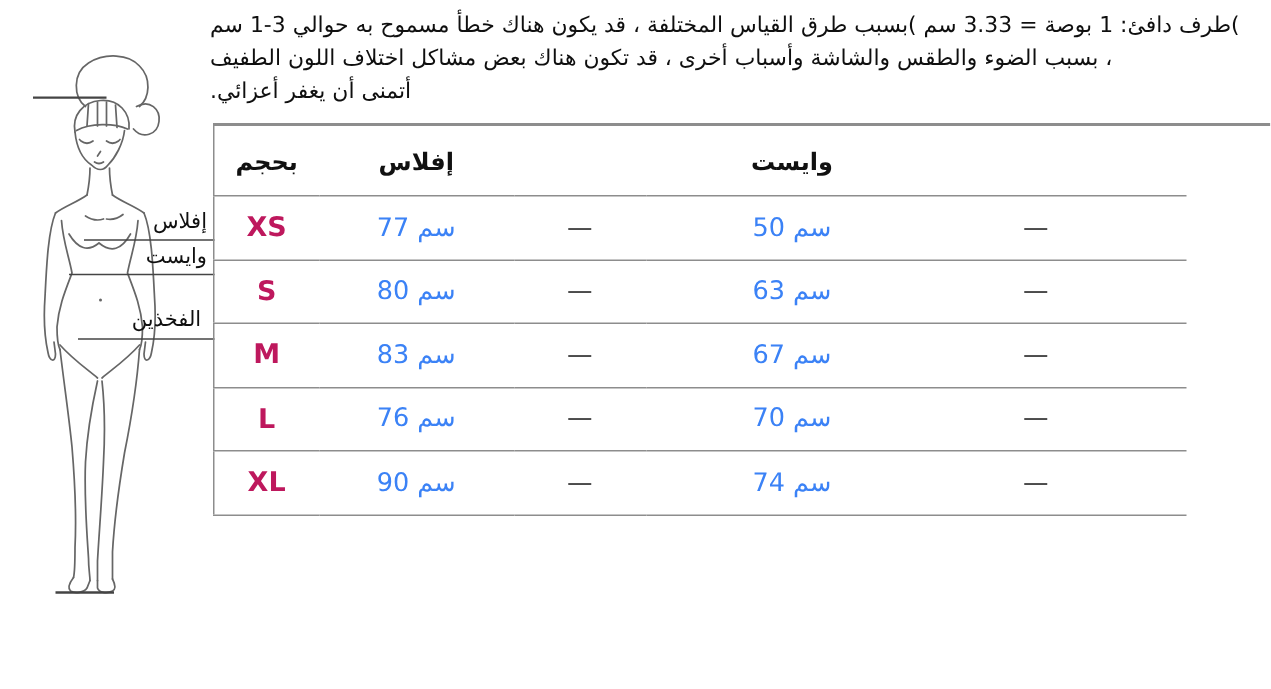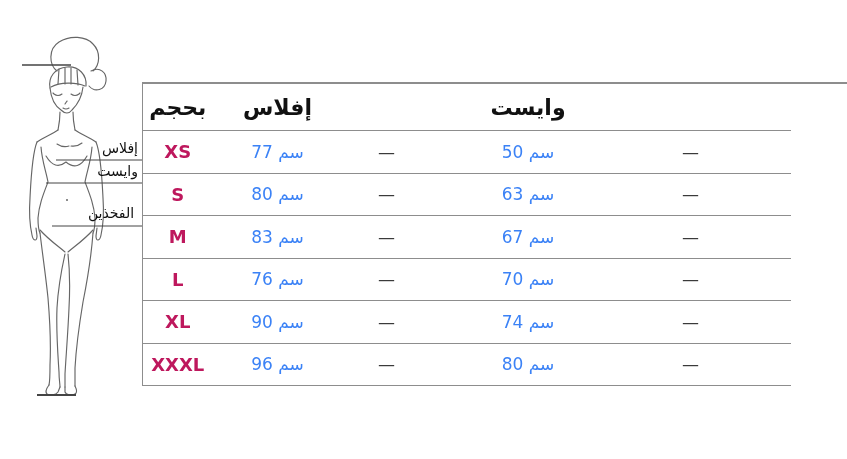--- a/index.html
+++ b/index.html
@@ -10,39 +10,44 @@
   #disclaimer{position:absolute;left:140px;top:6px;width:706px;}
   #disclaimer .dline{direction:rtl;unicode-bidi:plaintext;text-align:left;white-space:nowrap;
     font-size:14.6px;line-height:21.8px;color:#0f0f0f;}
 
   
   #top-border{position:absolute;left:142px;top:82px;width:705px;height:2px;background:#8d8d8d;}
   table#size-table{position:absolute;left:142px;top:84px;width:648px;border-collapse:collapse;
     table-layout:fixed;border-left:1.5px solid #8d8d8d;}
   #size-table td{border-bottom:1.5px solid #8d8d8d;text-align:center;vertical-align:middle;
     padding:0;overflow:hidden;}
-  #size-table tr.header-row td{height:46px;font-weight:bold;font-size:22px;color:#111;}
+  #size-table tr.header-row td{height:46px;font-weight:bold;font-size:16px;color:#111;}
   #size-table tr.data-row td{height:41.5px;}
   #size-table td.size-col{font-weight:bold;font-size:18px;color:#be185d;}
   #size-table td.val-col{font-size:17px;color:#3b82f6;}
   #size-table td.val-col .v{direction:ltr;unicode-bidi:isolate;}
   #size-table td.dash-col{font-size:17px;color:#3a3a3a;}
 
   
   #figure-wrap{position:absolute;left:0;top:30px;width:150px;height:420px;}
   .fig-label{position:absolute;direction:rtl;font-size:14px;color:#101010;text-align:right;}
   #label-bust{top:140px;left:88px;width:50px;}
   #label-waist{top:163px;left:88px;width:50px;}
   #label-thighs{top:205px;left:84px;width:54px;text-align:center;}
 </style>
 </head>
 <body>
 
 <div id="page">
 
+  <div id="disclaimer">
+    <div class="dline">)طرف دافئ: 1 بوصة = 3.33 سم )بسبب طرق القياس المختلفة ، قد يكون هناك خطأ مسموح به حوالي 3-1 سم</div>
+    <div class="dline">، بسبب الضوء والطقس والشاشة وأسباب أخرى ، قد تكون هناك بعض مشاكل اختلاف اللون الطفيف</div>
+    <div class="dline">أتمنى أن يغفر أعزائي.</div>
+  </div>
 
   <div id="figure-wrap">
     <svg width="150" height="420" viewBox="0 0 150 420">
       <g fill="none" stroke="#666" stroke-width="1.15" stroke-linecap="round">
 
         <path d="M57,41 C49,35 48,19 59,12 C70,5 86,6 93,14 C101,22 100,35 93,41"></path>
         <path d="M91,41 C100,36 107,43 106,51 C105,60 95,63 89,56"></path>
 
         <path d="M50,58 C48,47 55,38 67,37 C79,36 87,45 86,56"></path>
         <path d="M50,58 C51,68 55,76 61,80 C65,84 69,84 72,80 C77,75 82,66 83,57"></path>
@@ -142,24 +147,16 @@
         <td></td>
       </tr>
       <tr class="data-row">
         <td class="size-col">XL</td>
         <td class="val-col"><span class="v">90 سم</span></td>
         <td class="dash-col">—</td>
         <td class="val-col"><span class="v">74 سم</span></td>
         <td class="dash-col">—</td>
         <td></td>
       </tr>
-      <tr class="data-row">
-        <td class="size-col">XXXL</td>
-        <td class="val-col"><span class="v">96 سم</span></td>
-        <td class="dash-col">—</td>
-        <td class="val-col"><span class="v">80 سم</span></td>
-        <td class="dash-col">—</td>
-        <td></td>
-      </tr>
     </tbody>
   </table>
 
 </div>
 
 </body></html>

